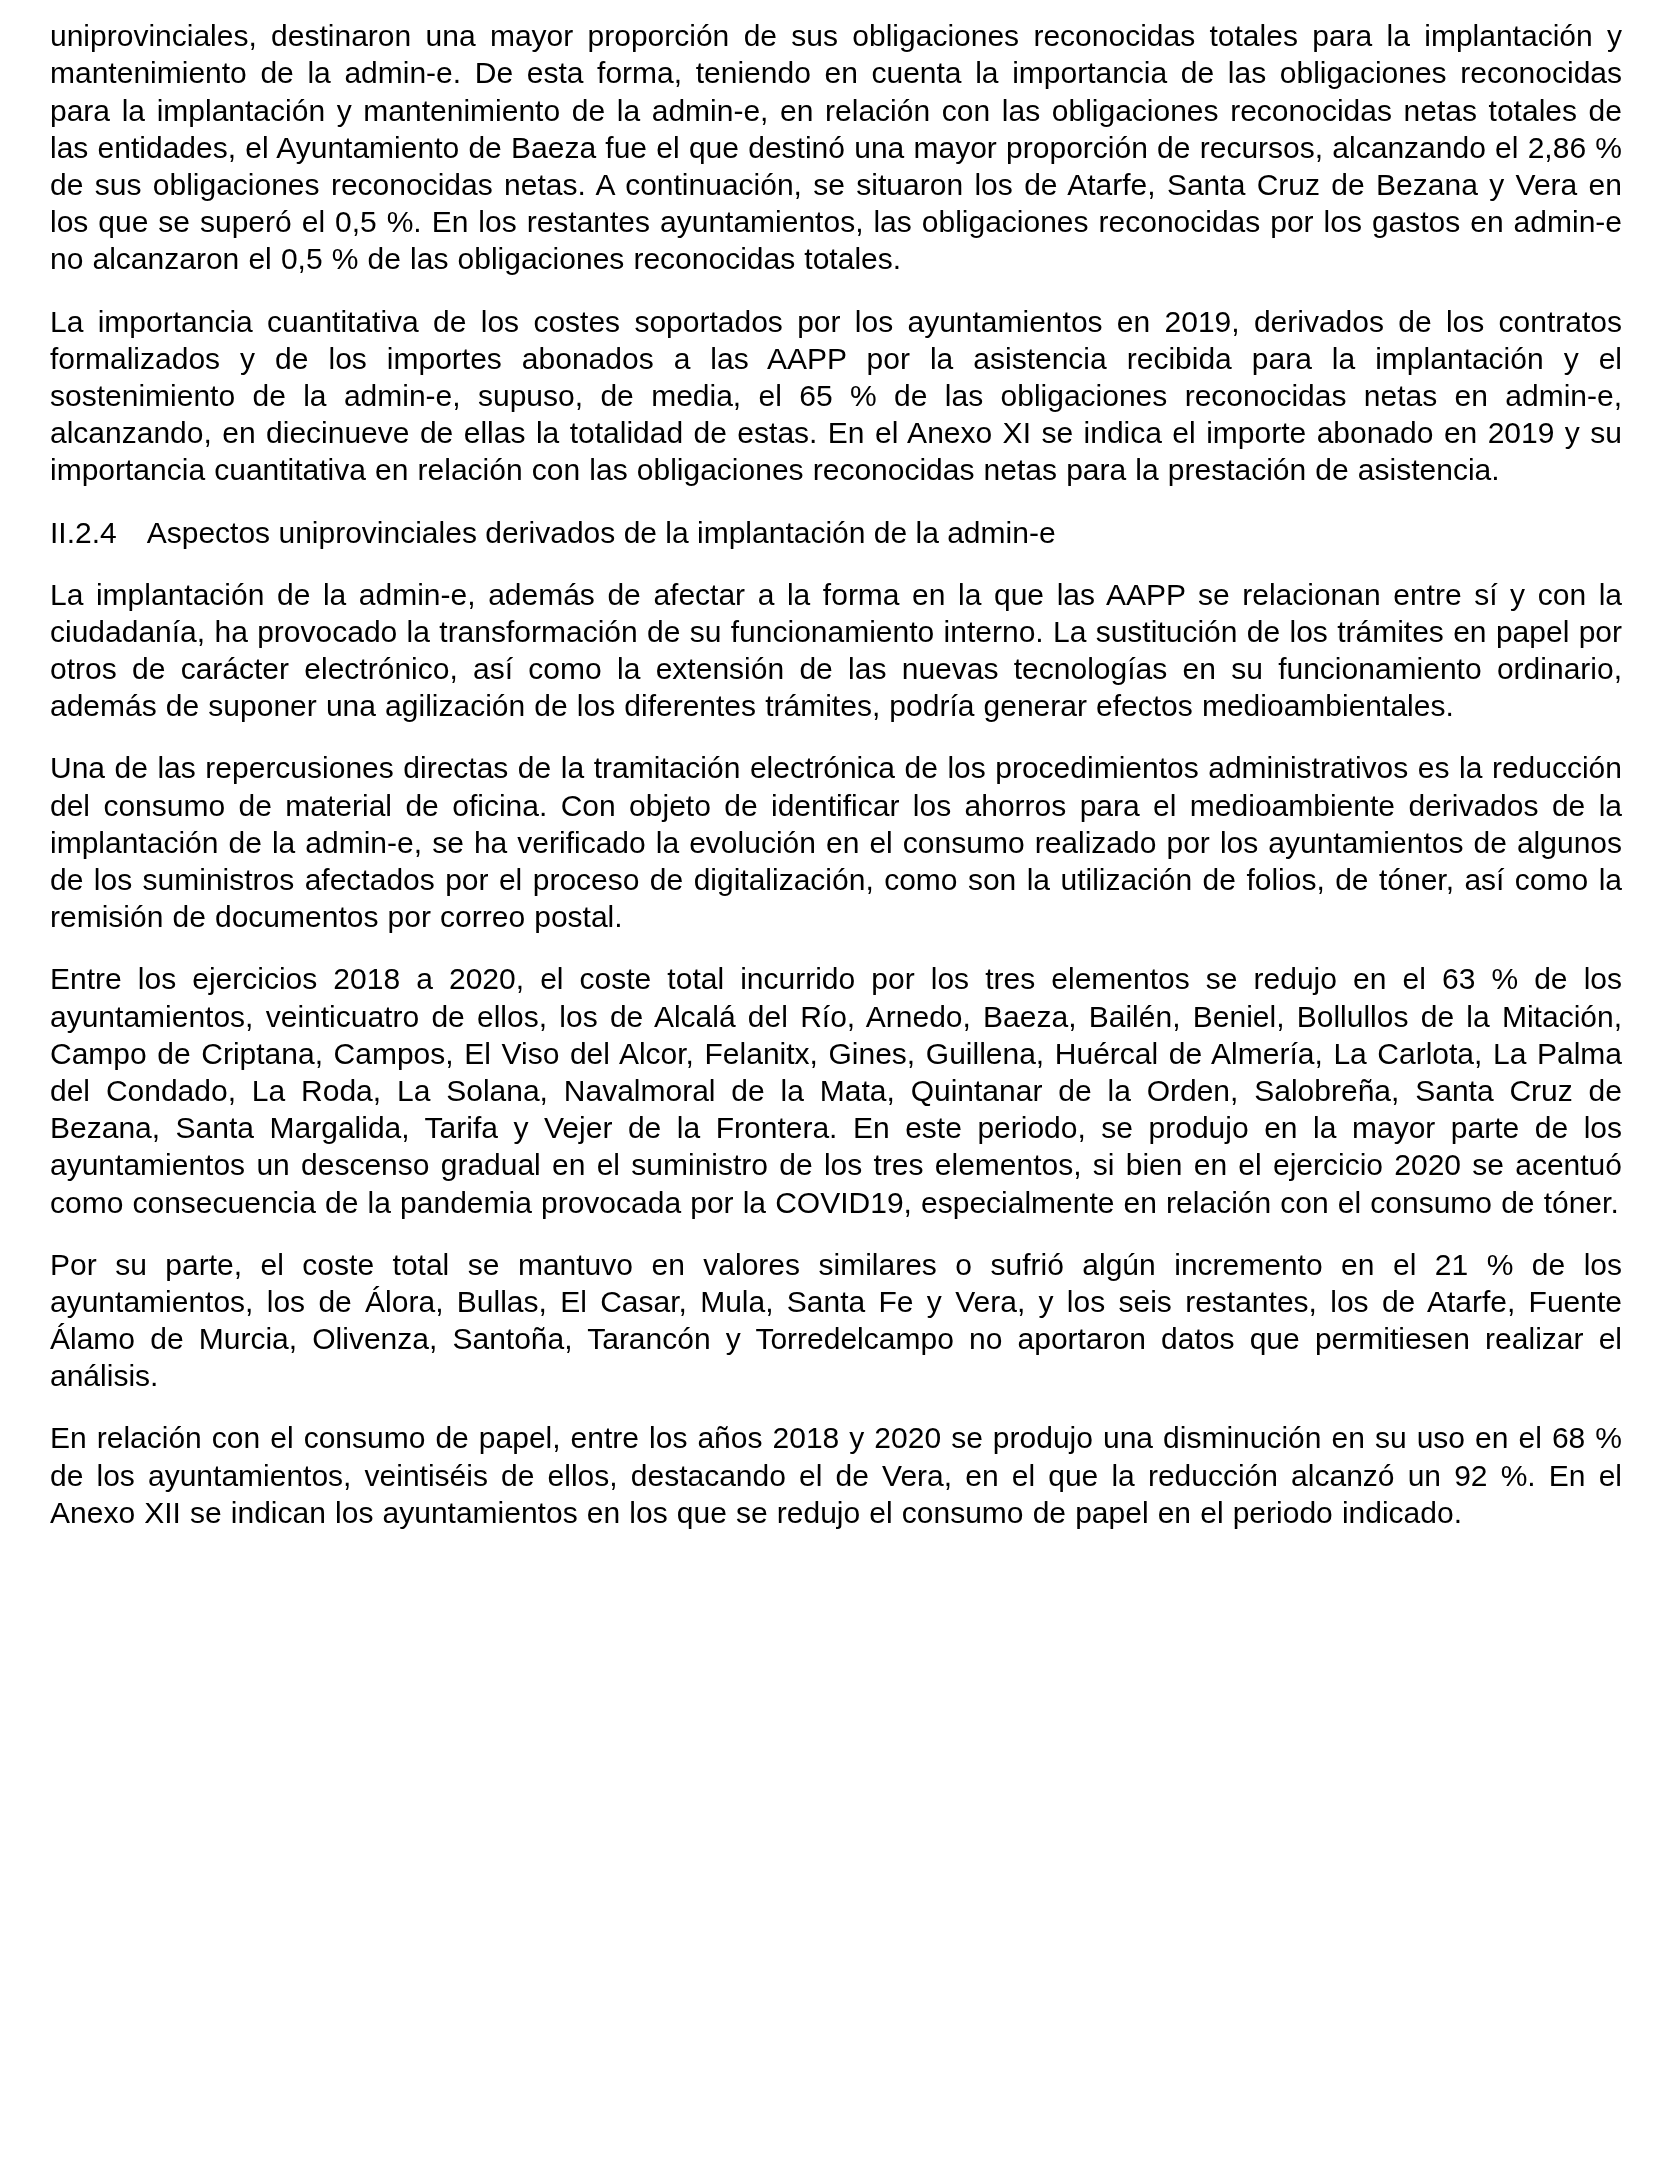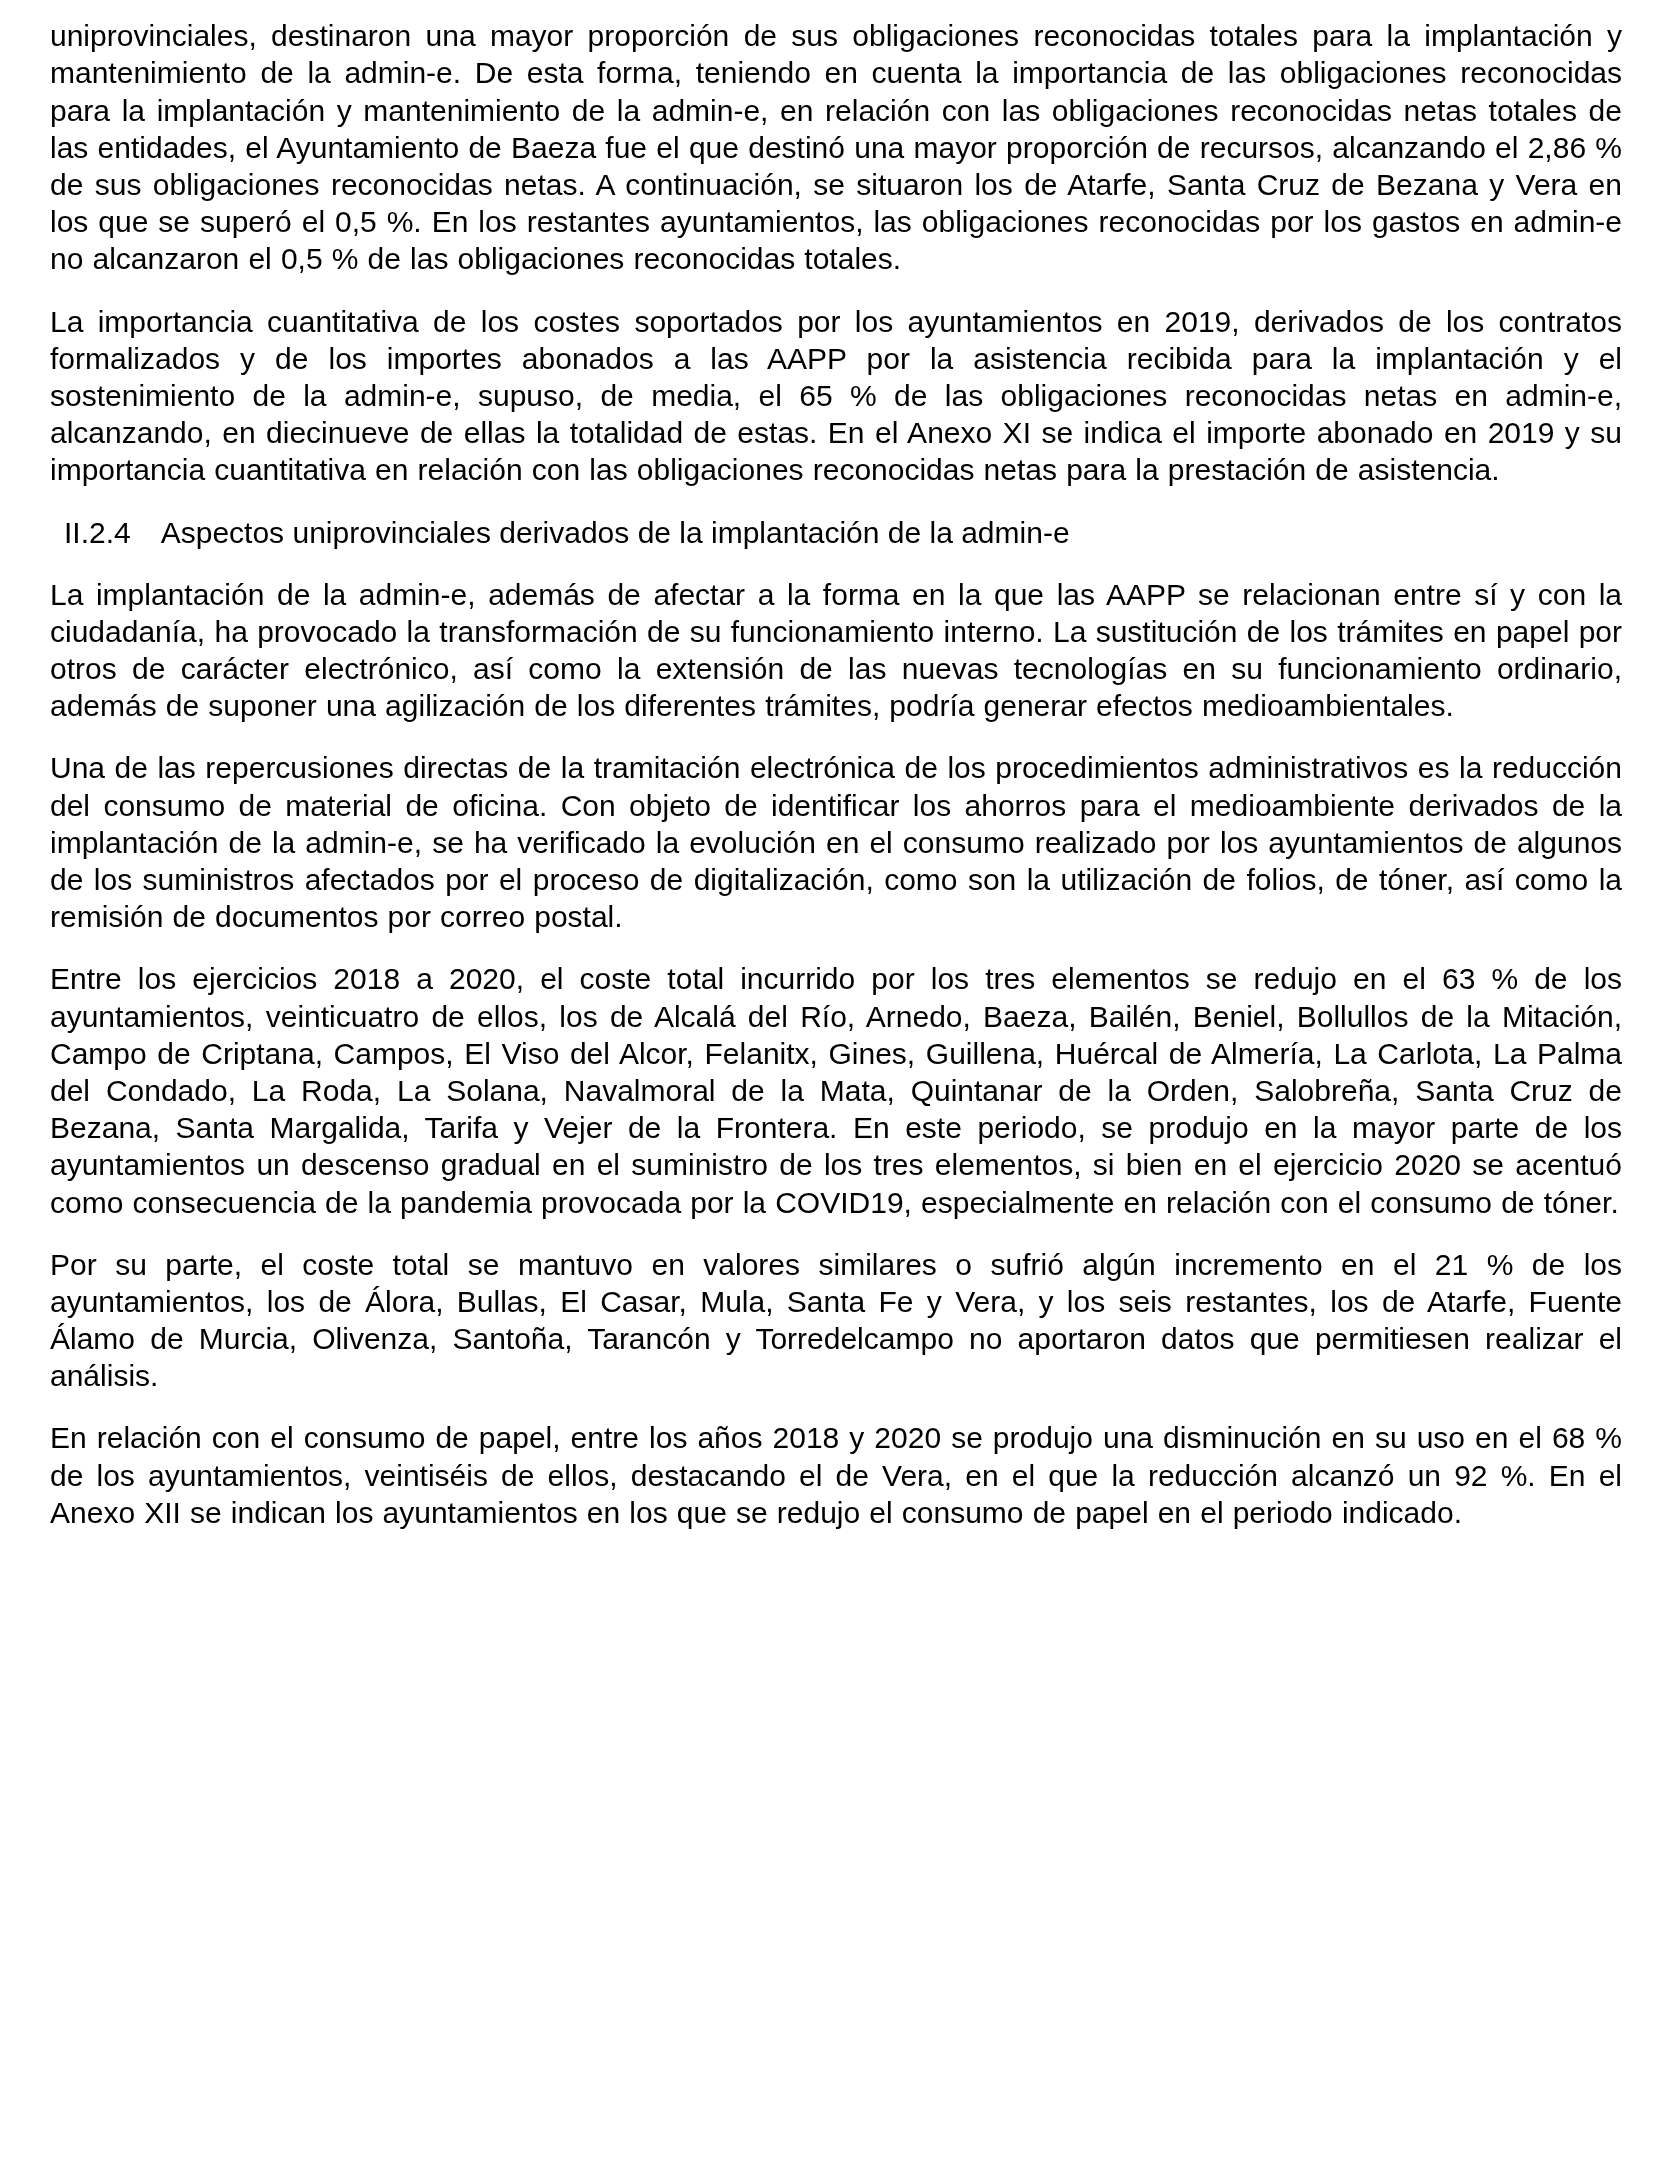--- a/index.html
+++ b/index.html
@@ -29,21 +29,20 @@
     font-size: 30px;
     line-height: 1.24;
     font-weight: 400;
     text-align: left;
     margin: 0 0 25px 0;
     white-space: nowrap;
   }
   .heading-number {
     display: inline-block;
     margin-right: 30px;
-    margin-left: 14px;
   }
   .heading-text {
     display: inline-block;
   }
 </style>
 </head>
 <body>
 
 <div class="page">
   <div class="doc-body">

